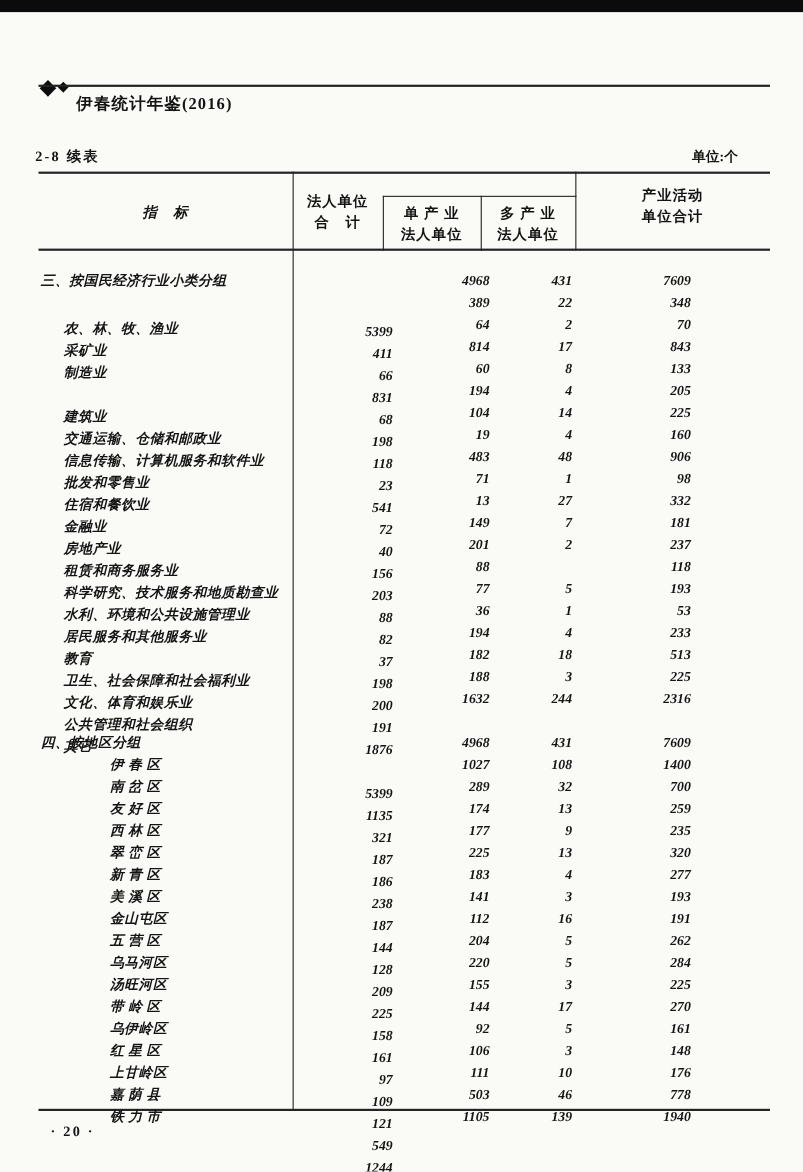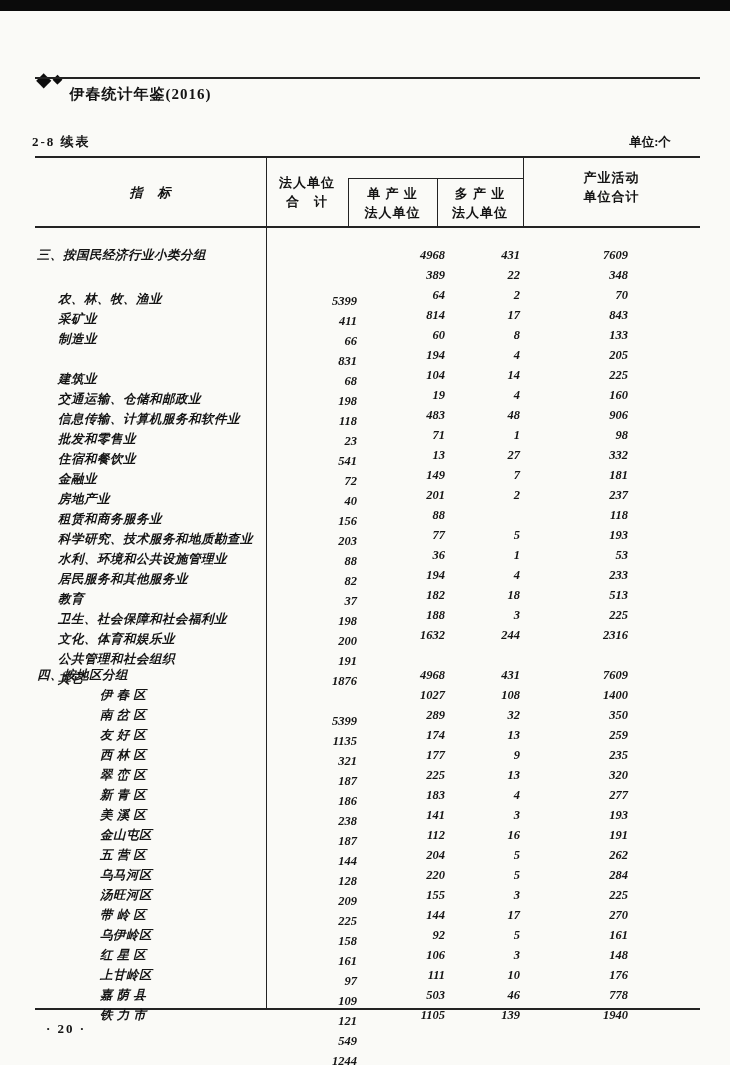--- a/index.html
+++ b/index.html
@@ -241,21 +241,21 @@
         <span class="num c2">1135</span>
         <span class="num c3">1027</span>
         <span class="num c4">108</span>
         <span class="num c5">1400</span>
       </div>
       <div class="trow">
         <span class="rlabel lvl2">南 岔 区</span>
         <span class="num c2">321</span>
         <span class="num c3">289</span>
         <span class="num c4">32</span>
-        <span class="num c5">350</span>
+        <span class="num c5">700</span>
       </div>
       <div class="trow">
         <span class="rlabel lvl2">友 好 区</span>
         <span class="num c2">187</span>
         <span class="num c3">174</span>
         <span class="num c4">13</span>
         <span class="num c5">259</span>
       </div>
       <div class="trow">
         <span class="rlabel lvl2">西 林 区</span>

